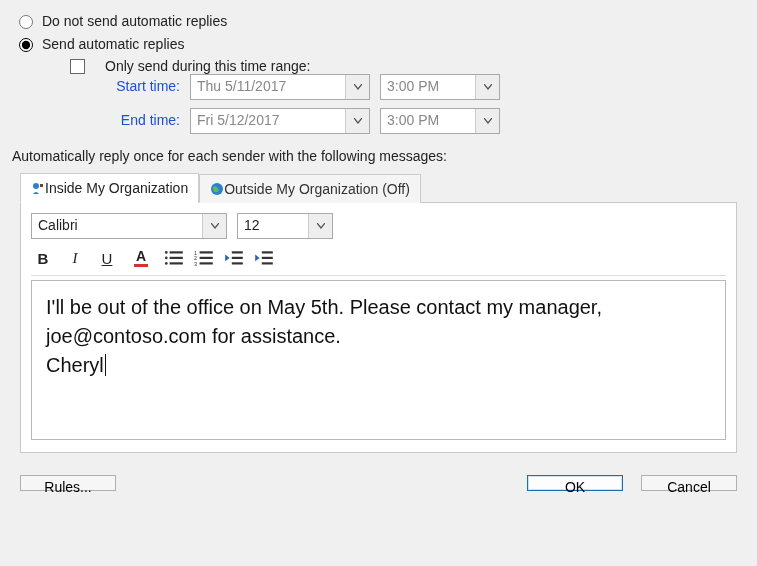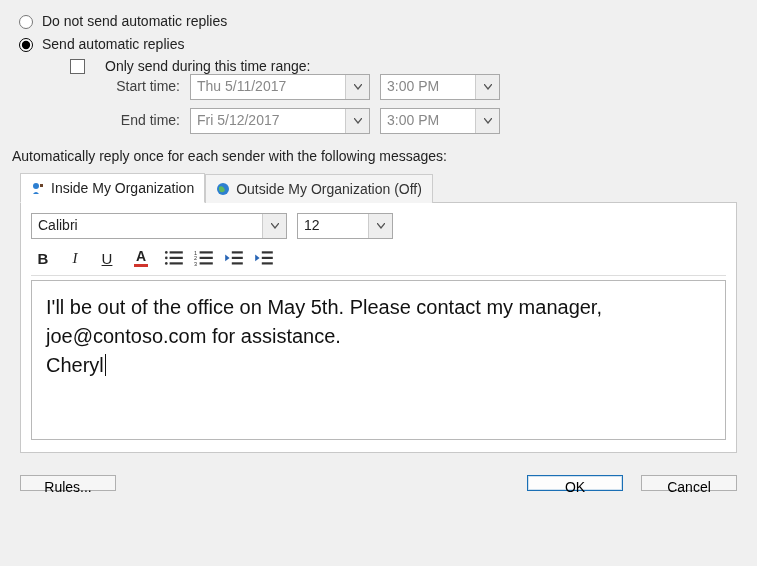--- a/index.html
+++ b/index.html
@@ -41,21 +41,21 @@
   .time-grid {
     display: grid;
     grid-template-columns: 100px 180px 120px;
     row-gap: 8px;
     column-gap: 10px;
     margin-left: 10px;
     margin-bottom: 14px;
   }
   .time-label {
     text-align: right;
-    color: #404040;
+    color: #1d4ed8;
     padding-top: 4px;
   }
   .combo {
     display: flex;
     height: 26px;
     border: 1px solid #a9a9a9;
     background: #fff;
   }
   .combo .combo-text {
     flex: 1;
@@ -76,21 +76,20 @@
     margin: 6px 0 8px 0;
   }
   .tabs {
     display: flex;
     align-items: flex-end;
     margin-left: 8px;
   }
   .tab {
     display: flex;
     align-items: center;
-    gap: 6px;
     padding: 6px 10px;
     border: 1px solid #ccc;
     border-bottom: none;
     background: #fcfcfc;
     margin-right: 0;
     font-size: 14px;
     position: relative;
     top: 1px;
   }
   .tab.active {
@@ -112,21 +111,21 @@
     background: #fff;
     padding: 10px 10px 12px 10px;
     margin: 0 8px;
   }
   .font-row {
     display: flex;
     gap: 10px;
     margin-bottom: 6px;
   }
   .font-row .combo { flex: 0 0 auto; }
-  .font-row .combo.fontname { width: 256px; }
+  .font-row .combo.fontname { width: 196px; }
   .font-row .combo.fontname .combo-text { color: #222; }
   .font-row .combo.fontsize { width: 96px; }
   .font-row .combo.fontsize .combo-text { color: #222; }
   .toolbar {
     display: flex;
     gap: 8px;
     align-items: center;
     padding: 2px 0 6px 0;
     border-bottom: 1px solid #ddd;
     margin-bottom: 4px;

